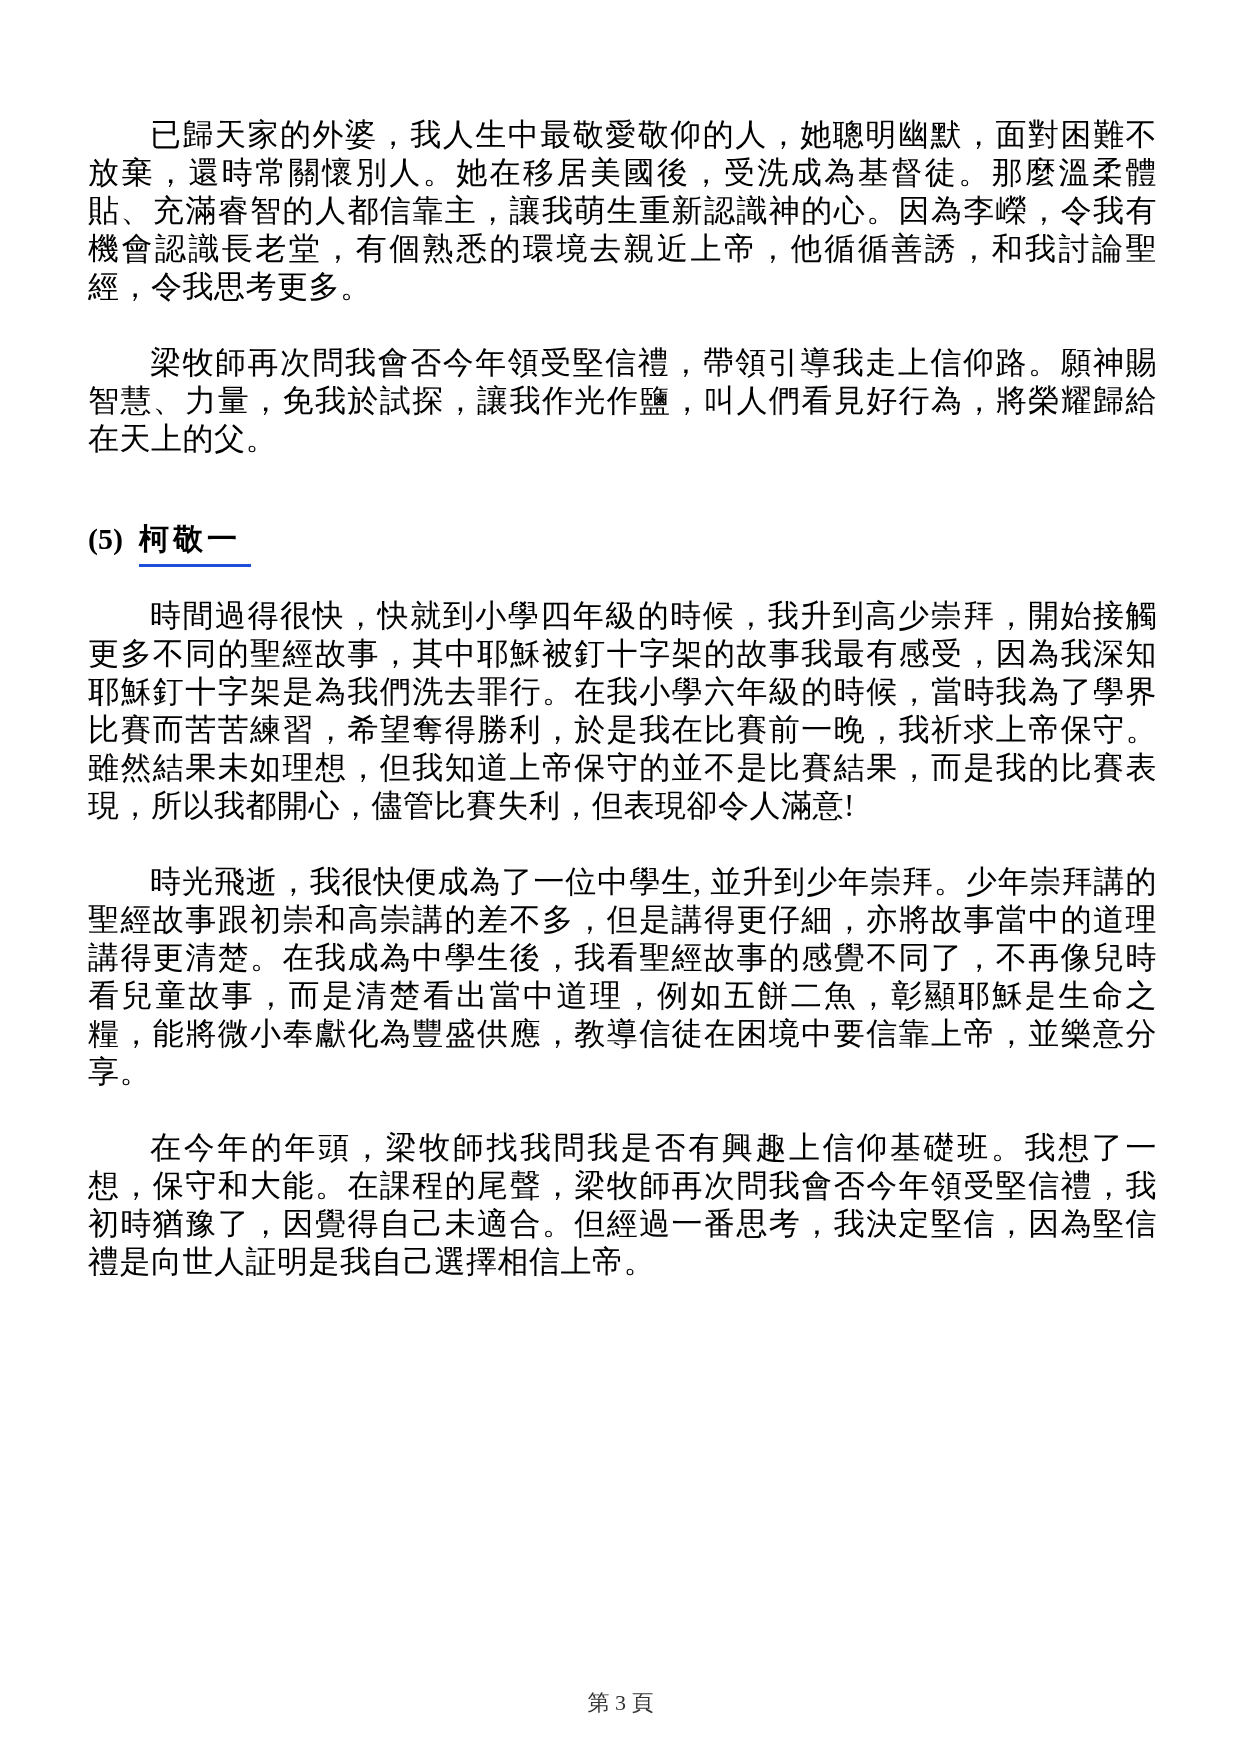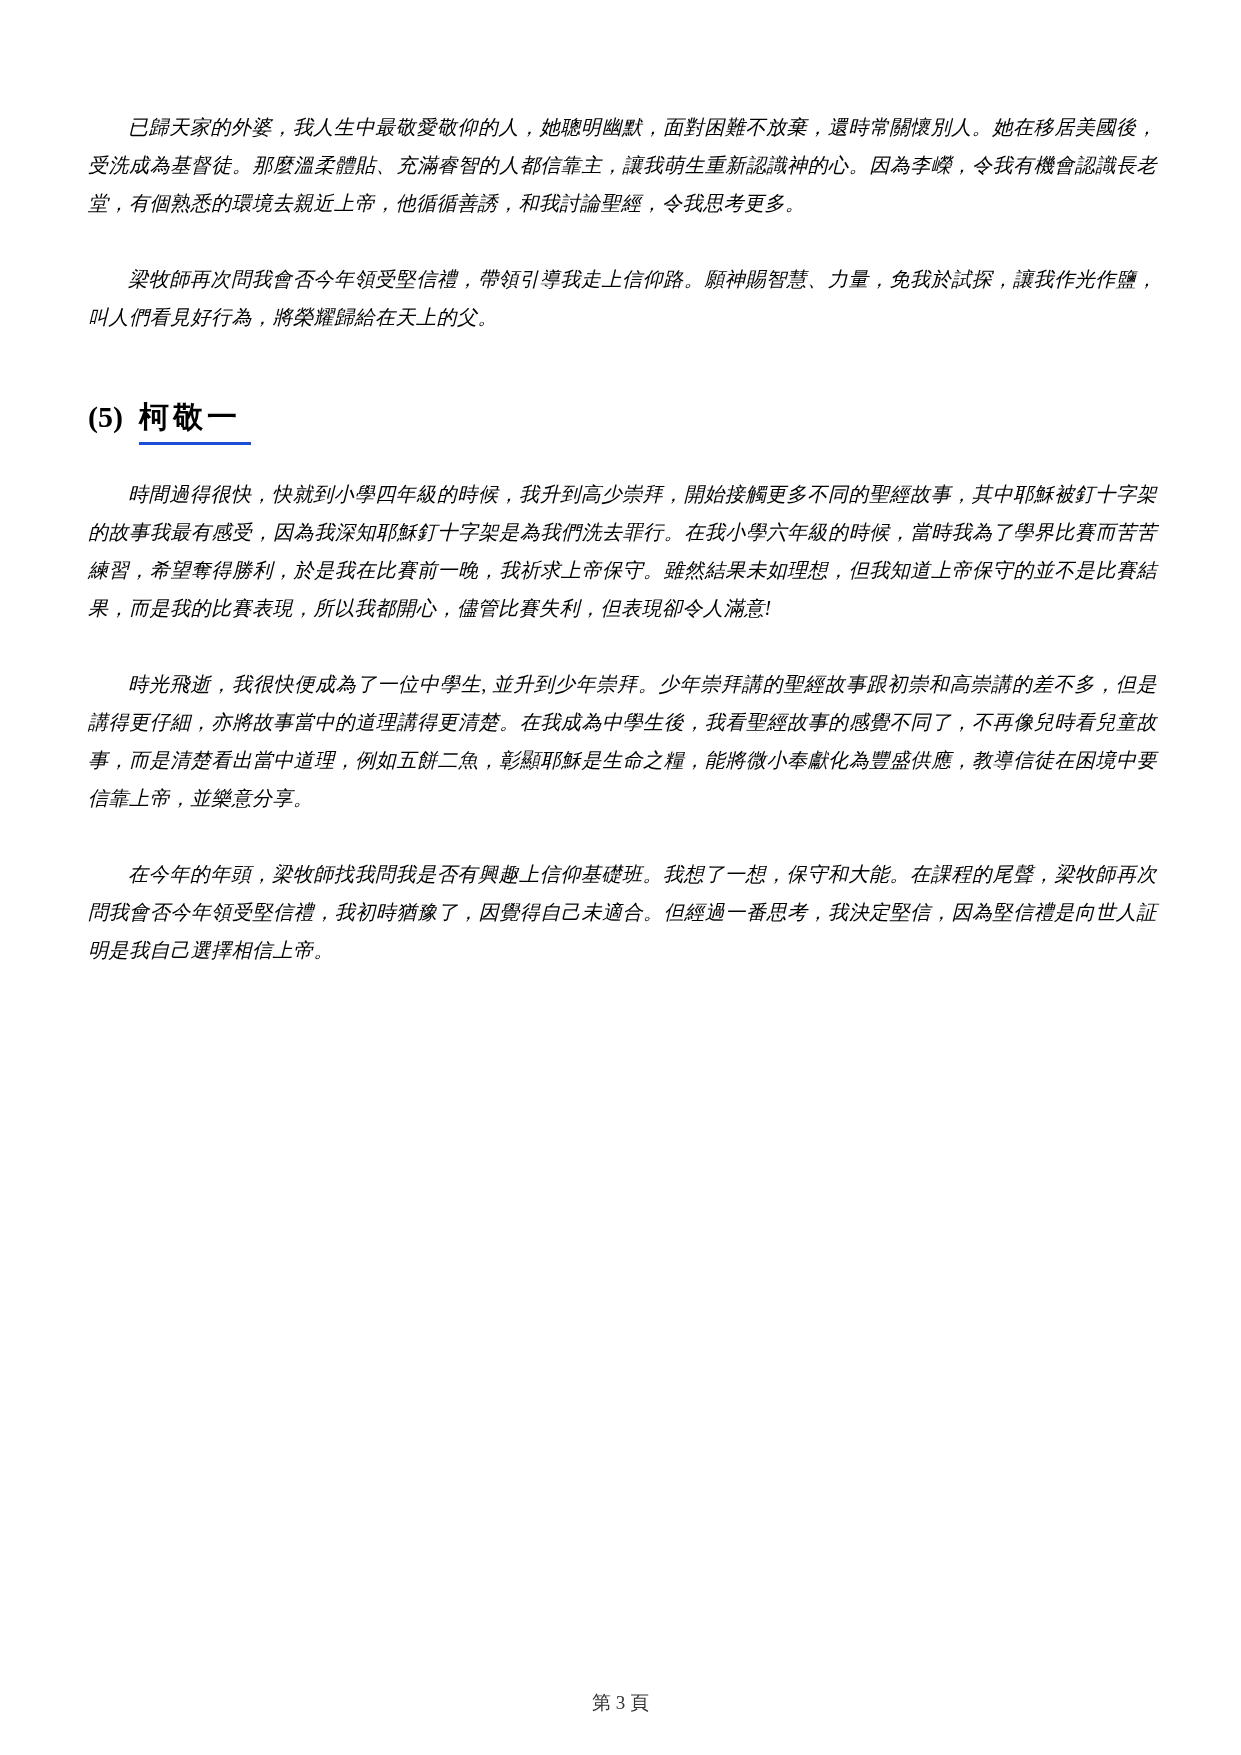--- a/index.html
+++ b/index.html
@@ -13,27 +13,26 @@
     height: 1755px;
     margin: 0 auto;
     background: #ffffff;
     color: #000000;
     font-family: "Liberation Serif", "DejaVu Serif", serif;
     box-sizing: border-box;
     padding: 108px 84px 0 88px;
     overflow: hidden;
   }
   .para {
-    margin: 0 0 38px 0;
-    font-size: 20px;
+    margin: 8px 0 38px 0;
+    font-size: 31px;
     line-height: 38px;
     text-align: justify;
     text-indent: 2em;
     letter-spacing: 0.5px;
-    font-style: italic;
   }
   .heading {
     margin: 60px 0 30px 0;
     font-size: 30px;
     line-height: 42px;
     font-weight: bold;
   }
   .sec-num {
     display: inline-block;
     margin-right: 16px;
@@ -43,21 +42,21 @@
     border-bottom: 3px solid #1d4ed8;
     padding: 0 10px 4px 0;
     letter-spacing: 4px;
   }
   .footer {
     position: absolute;
     left: 0;
     right: 0;
     bottom: 40px;
     text-align: center;
-    font-size: 19px;
+    font-size: 22px;
     line-height: 24px;
     color: #333333;
     text-indent: 0;
   }
 </style>
 </head>
 <body>
 
 <div class="page">
 

